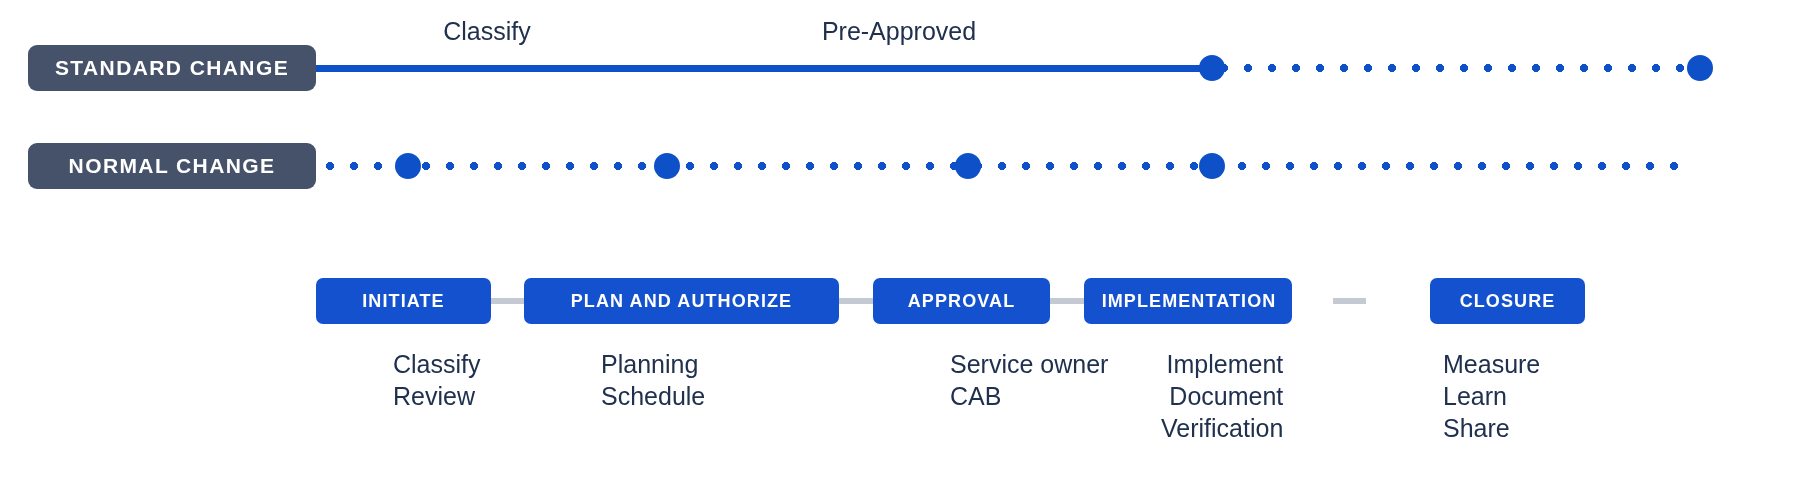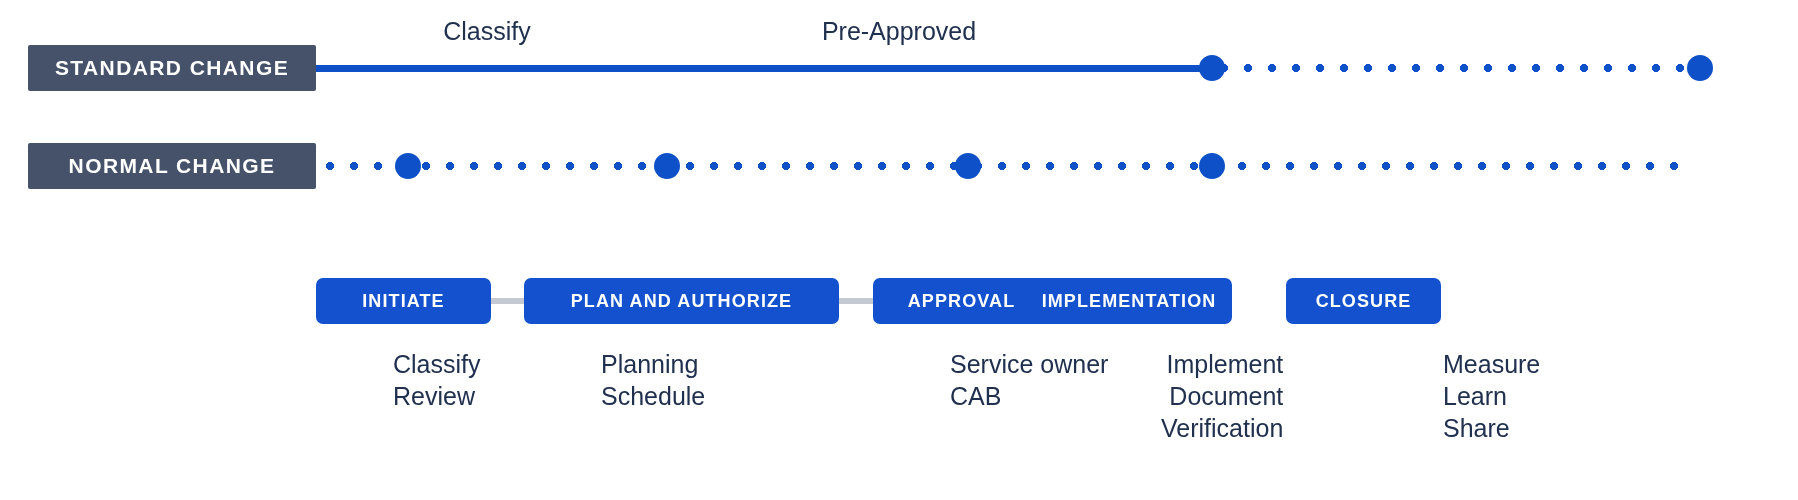--- a/index.html
+++ b/index.html
@@ -11,21 +11,21 @@
     overflow:hidden;
   }
   .stage-root{position:relative;width:1798px;height:500px;}
 
   
   .tl-row{position:absolute;left:0;width:1798px;height:60px;}
   .tl-pill{
     position:absolute;left:28px;top:0;
     width:288px;height:46px;
     background:#455269;
-    border-radius:2px;
+    border-radius:9px;
     display:flex;align-items:center;justify-content:center;
   }
   .tl-pill-label{
     color:#ffffff;
     font-size:21px;
     font-weight:bold;
     letter-spacing:1.4px;
   }
 
   .seg-solid{
@@ -124,24 +124,24 @@
       <div class="stage-link" style="left: 1333px; width: 33px;"></div>
       <div class="stage-btn" style="left: 316px; width: 175px;">
         <span class="stage-btn-label">INITIATE</span>
       </div>
       <div class="stage-btn" style="left: 524px; width: 315px;">
         <span class="stage-btn-label">PLAN AND AUTHORIZE</span>
       </div>
       <div class="stage-btn" style="left: 873px; width: 177px;">
         <span class="stage-btn-label">APPROVAL</span>
       </div>
-      <div class="stage-btn" style="left: 1024px; width: 208px; padding-left: 16px;">
+      <div class="stage-btn" style="left: 1084px; width: 208px; padding-left: 16px;">
         <span class="stage-btn-label">IMPLEMENTATION</span>
       </div>
-      <div class="stage-btn" style="left: 1286px; width: 155px;">
+      <div class="stage-btn" style="left: 1430px; width: 155px;">
         <span class="stage-btn-label">CLOSURE</span>
       </div>
     </div>
 
   <div id="stage-lists-host">
       <div class="stage-list" style="left: 345px;">
         <div class="stage-list-item">Classify</div>
         <div class="stage-list-item">Review</div>
       </div>
       <div class="stage-list" style="left: 553px;">

